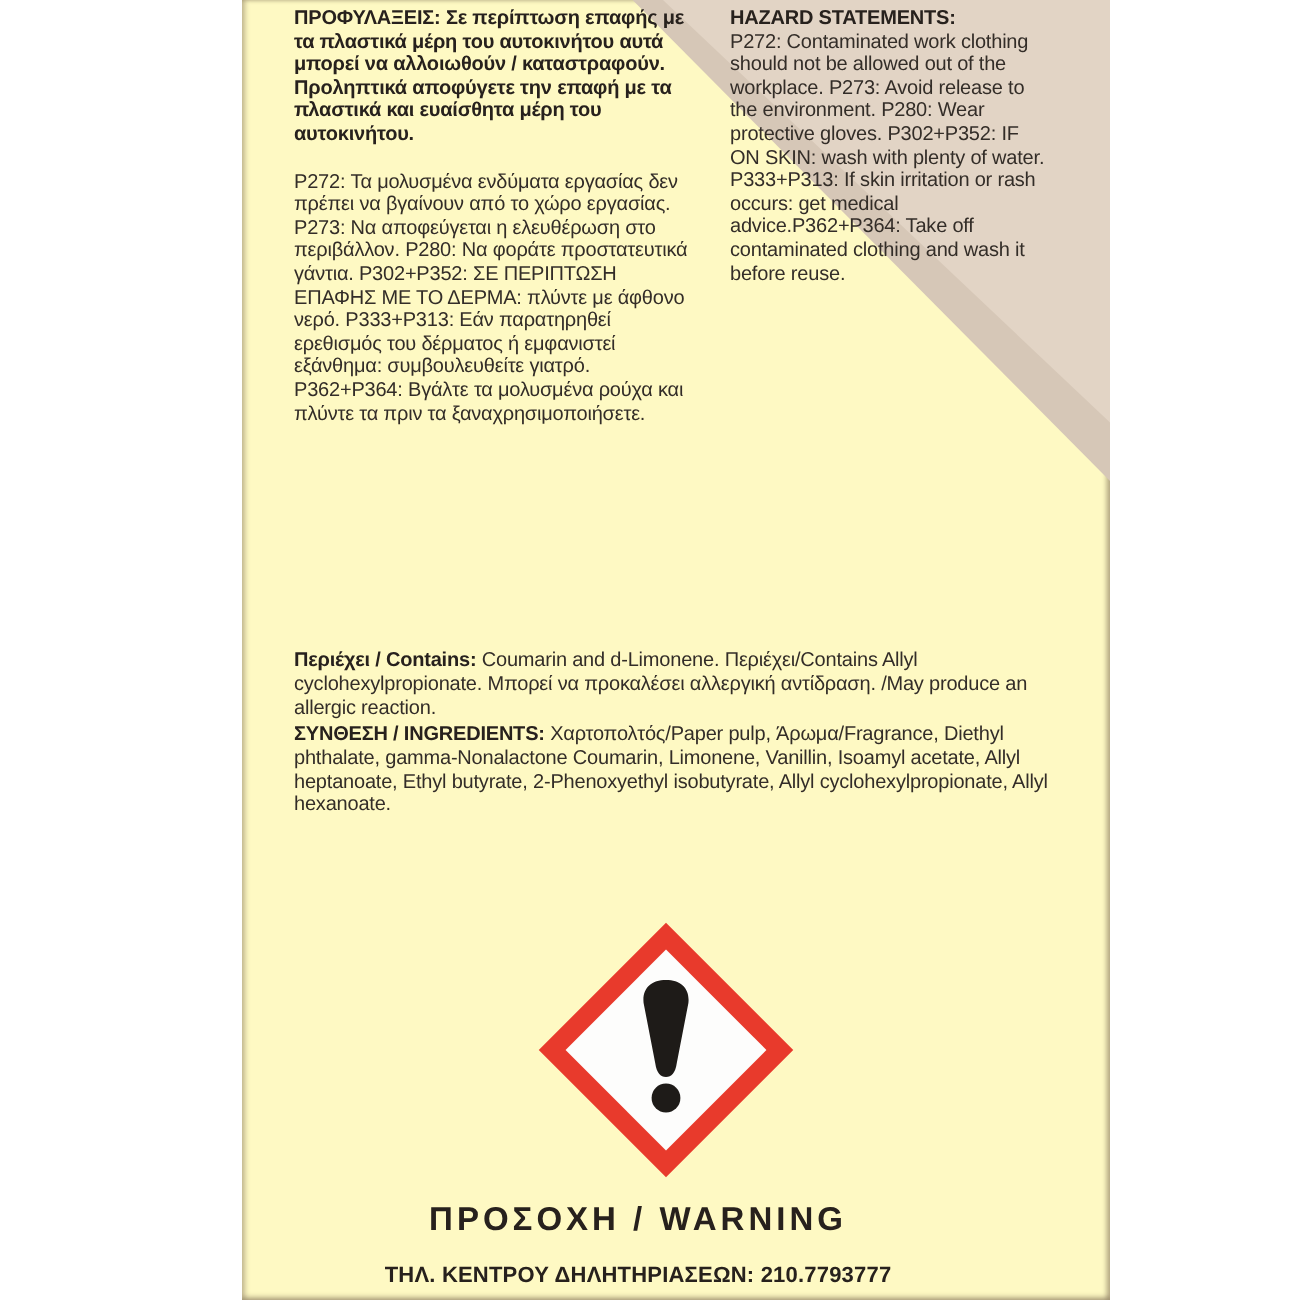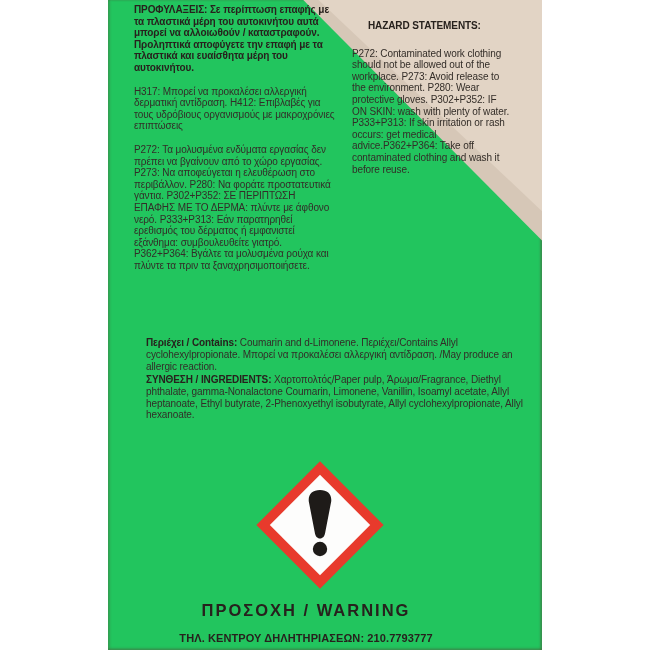--- a/index.html
+++ b/index.html
@@ -2,22 +2,22 @@
 <html><head>
 <meta charset="utf-8">
 <style>
   html,body{margin:0;padding:0;}
   body{
     width:650px;height:650px;position:relative;overflow:hidden;
     background:#ffffff;
     font-family:"Liberation Sans","DejaVu Sans",sans-serif;
   }
   .label{
-    position:absolute;left:108px;top:0;width:434px;height:650px;
-    background:#22c55e;
+    position:absolute;left:121px;top:0;width:434px;height:650px;
+    background:#fef9c3;
     box-shadow:inset 2px 0 2px rgba(90,70,55,.25), inset -2px 0 2px rgba(90,70,55,.35), inset 0 -2px 2px rgba(90,70,55,.25);
     overflow:hidden;
   }
   
   .bg-band{
     position:absolute;inset:0;
     background:#d6c7b7;
     clip-path:polygon(45% 0, 100% 0, 100% 37%);
   }
   .bg-light{
@@ -29,26 +29,26 @@
   .cols{
     position:absolute;top:4px;left:26px;
     display:flex;gap:14px;
     color:#332d28;
   }
   .col-left{width:204px;}
   .col-right{width:158px;}
   .cols p{margin:0 0 12px 0;font-size:10px;line-height:11.6px;letter-spacing:-0.1px;}
   .cols p.intro{font-weight:bold;color:#27211d;}
   .cols h3{
-    margin:16px;font-size:10px;line-height:11.6px;letter-spacing:-0.1px;
+    margin:0;font-size:10px;line-height:11.6px;letter-spacing:-0.1px;
     font-weight:bold;color:#27211d;
   }
   .para{
     position:absolute;left:26px;width:380px;
-    font-size:10px;line-height:11.8px;letter-spacing:-0.1px;color:#332d28;margin:12px;
+    font-size:10px;line-height:11.8px;letter-spacing:-0.1px;color:#332d28;margin:0;
   }
   .para b{color:#27211d;}
   .contains-block{top:325px;}
   .ingredients-block{top:362px;}
   .ghs{position:absolute;top:460px;left:147px;width:130px;height:130px;}
   .ghs svg{display:block;width:130px;height:130px;}
   .warning-block{
     position:absolute;left:0;top:601px;width:396px;text-align:center;color:#27211d;
   }
   .warning-title{
@@ -63,21 +63,20 @@
 
 <div class="label">
   <div class="bg-band"></div>
   <div class="bg-light"></div>
 
   <div class="content">
 
     <div class="cols">
       <div class="col-left">
         <p class="intro">ΠΡΟΦΥΛΑΞΕΙΣ: Σε περίπτωση επαφής με τα πλαστικά μέρη του αυτοκινήτου αυτά μπορεί να αλλοιωθούν / καταστραφούν. Προληπτικά αποφύγετε την επαφή με τα πλαστικά και ευαίσθητα μέρη του αυτοκινήτου.</p>
-        <p>H317: Μπορεί να προκαλέσει αλλεργική δερματική αντίδραση. H412: Επιβλαβές για τους υδρόβιους οργανισμούς με μακροχρόνιες επιπτώσεις</p>
         <p>P272: Τα μολυσμένα ενδύματα εργασίας δεν πρέπει να βγαίνουν από το χώρο εργασίας. P273: Να αποφεύγεται η ελευθέρωση στο περιβάλλον. P280: Να φοράτε προστατευτικά γάντια. P302+P352: ΣΕ ΠΕΡΙΠΤΩΣΗ ΕΠΑΦΗΣ ΜΕ ΤΟ ΔΕΡΜΑ: πλύντε με άφθονο νερό. P333+P313: Εάν παρατηρηθεί ερεθισμός του δέρματος ή εμφανιστεί εξάνθημα: συμβουλευθείτε γιατρό. P362+P364: Βγάλτε τα μολυσμένα ρούχα και πλύντε τα πριν τα ξαναχρησιμοποιήσετε.</p>
       </div>
       <div class="col-right">
         <h3>HAZARD STATEMENTS:</h3>
         <p>P272: Contaminated work clothing should not be allowed out of the workplace. P273: Avoid release to the environment. P280: Wear protective gloves. P302+P352: IF ON SKIN: wash with plenty of water. P333+P313: If skin irritation or rash occurs: get medical advice.P362+P364: Take off contaminated clothing and wash it before reuse.</p>
       </div>
     </div>
 
     <p class="para contains-block"><b>Περιέχει / Contains:</b>&nbsp;<span>Coumarin and d-Limonene. Περιέχει/Contains Allyl cyclohexylpropionate. Μπορεί να προκαλέσει αλλεργική αντίδραση. /May produce an allergic reaction.</span></p>
 

